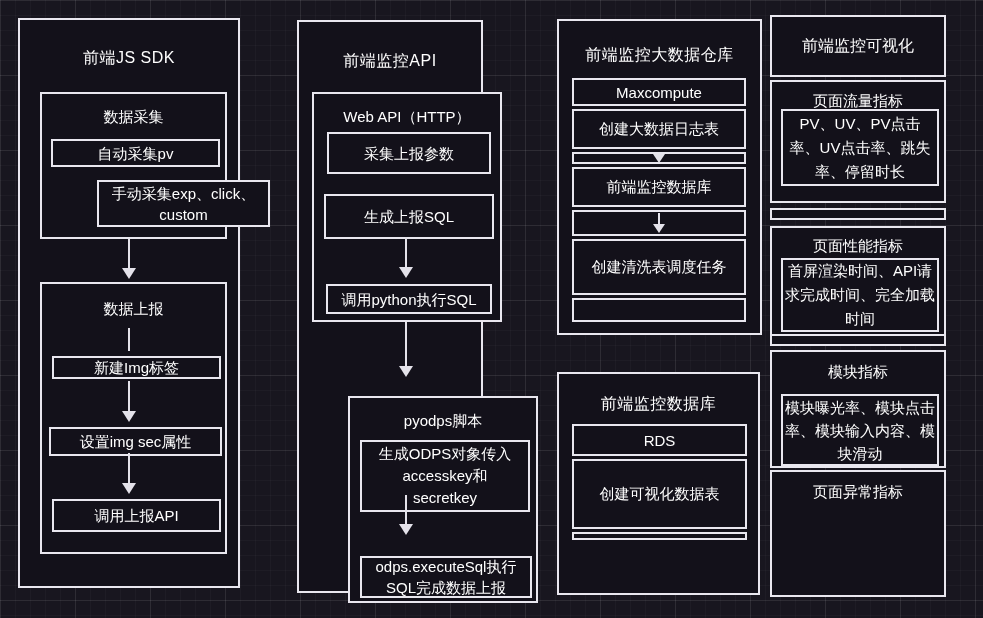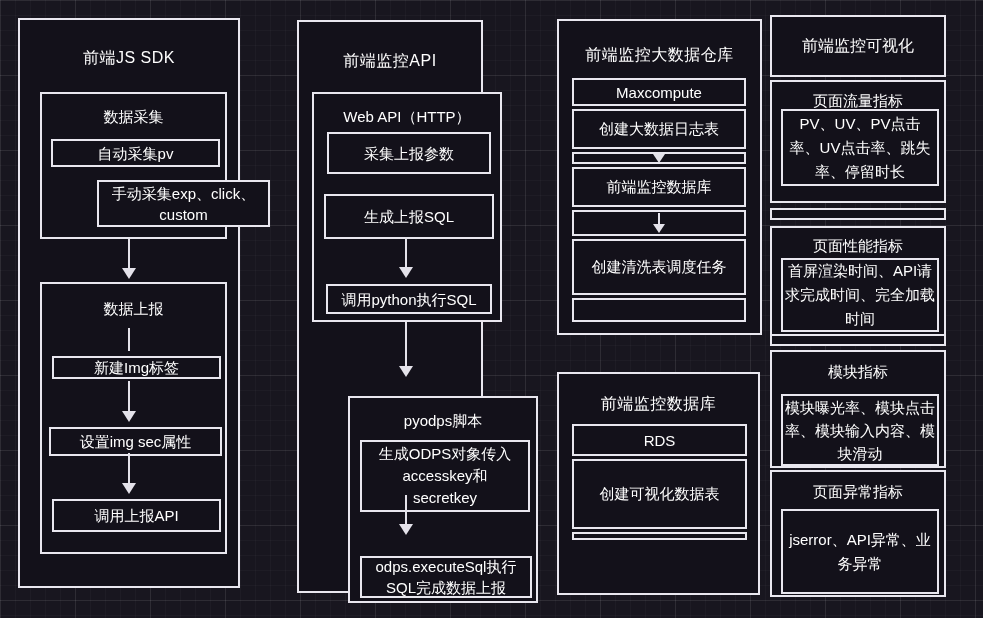--- a/index.html
+++ b/index.html
@@ -150,16 +150,15 @@
 
   <div class="box" style="left:770px;top:334px;width:176px;height:12px;"></div>
 
   <div class="box" style="left:770px;top:350px;width:176px;height:118px;">
     <div class="group-title" style="top:11px;">模块指标</div>
     <div class="box item inner" style="left:9px;top:42px;width:158px;height:72px;line-height:23px;padding:0 1px;">模块曝光率、模块点击率、模块输入内容、模块滑动</div>
   </div>
 
   <div class="box" style="left:770px;top:470px;width:176px;height:127px;">
     <div class="group-title" style="top:11px;">页面异常指标</div>
-    <div class="box item inner" style="left:9px;top:37px;width:158px;height:85px;line-height:24px;">jserror、API异常、业务异常</div>
   </div>
 
 </div>
 
 </body></html>

